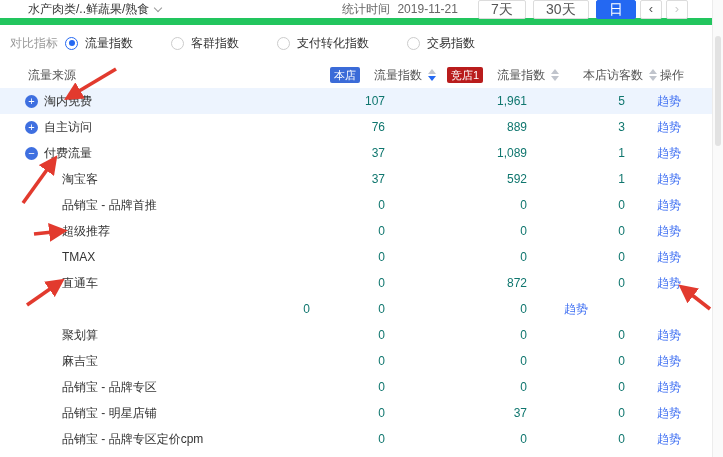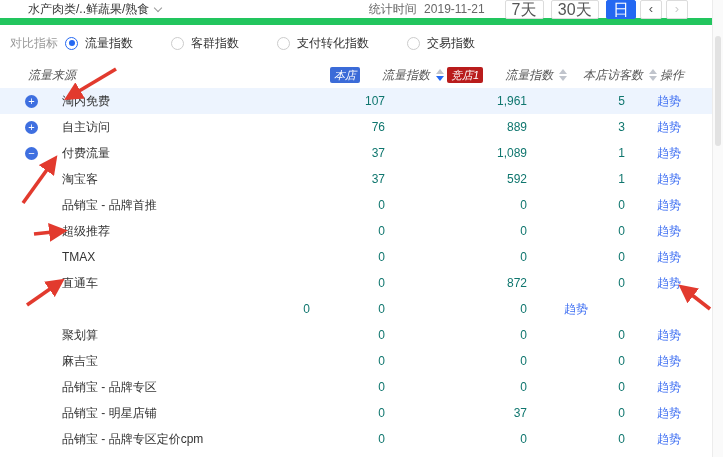--- a/index.html
+++ b/index.html
@@ -16,64 +16,64 @@
   }
   .breadcrumb { margin-left: 28px; color: #333; cursor: pointer; display: flex; align-items: center; }
   .chev-down {
     display: inline-block; width: 6px; height: 6px; margin-left: 6px; margin-top: -3px;
     border-left: 1px solid #999; border-bottom: 1px solid #999; transform: rotate(-45deg);
   }
   .topbar-right { margin-left: auto; display: flex; align-items: center; margin-right: 24px; }
   .stat { color: #666; margin-right: 16px; }
   .stat .date { margin-left: 4px; }
   .btn {
-    min-width: 22px; height: 19px; line-height: 17px; padding: 0 6px; margin-left: 4px;
+    min-width: 22px; height: 19px; line-height: 17px; padding: 0 12px; margin-left: 4px;
     border: 1px solid #dcdcdc; border-radius: 2px; background: #fff; color: #555;
-    font-size: 16px; text-align: center; cursor: pointer; font-family: inherit;
+    font-size: 14px; text-align: center; cursor: pointer; font-family: inherit;
   }
   .btn.active { background: #2468f2; border-color: #2468f2; color: #fff; }
   .btn.pager { padding: 0 6px; font-size: 13px; line-height: 16px; }
   .btn.disabled { color: #ccc; cursor: default; }
   
   .filterbar { position: absolute; top: 27px; left: 0; height: 32px; display: flex; align-items: center; }
   .filter-label { margin-left: 10px; color: #999; }
   .radio-group { display: flex; align-items: center; margin-left: 38px; cursor: pointer; }
   .radio-group:first-of-type { margin-left: 7px; }
   .radio { width: 13px; height: 13px; border-radius: 50%; border: 1px solid #ccc; background: #fff; position: relative; }
   .radio.checked { border-color: #2468f2; }
   .radio.checked::after {
     content: ""; position: absolute; left: 2.5px; top: 2.5px; width: 6px; height: 6px;
     border-radius: 50%; background: #2468f2;
   }
   .radio-label { margin-left: 7px; color: #333; }
   
-  .thead { position: absolute; top: 62px; left: 0; width: 713px; height: 26px; font-style: italic; }
+  .thead { position: absolute; top: 62px; left: 0; width: 713px; height: 26px; }
   .thead .h { position: absolute; top: 0; height: 26px; display: flex; align-items: center; color: #555; }
   .badge {
-    display: inline-block; height: 16px; line-height: 16px; padding: 0 4px; margin-right: 22px;
+    display: inline-block; height: 16px; line-height: 16px; padding: 0 4px; margin-right: 14px;
     border-radius: 2px; color: #fff; font-size: 11px;
   }
   .carets { display: inline-flex; flex-direction: column; margin-left: 6px; row-gap: 2px; }
   .caret { width: 0; height: 0; border-left: 4px solid transparent; border-right: 4px solid transparent; }
   .caret.up { border-bottom: 5px solid #c0c4cc; }
   .caret.down { border-top: 5px solid #c0c4cc; }
   .caret.down.active { border-top-color: #2468f2; }
   
   .tbody { position: absolute; top: 88px; left: 0; width: 713px; }
   .trow {
     display: grid; grid-template-columns: 310px 75px 142px 98px 88px;
     height: 26px; align-items: center; background: #fff;
   }
   .trow.hl { background: #edf4fe; }
   .cell.name { display: flex; align-items: center; overflow: hidden; white-space: nowrap; }
   .toggle {
     flex: 0 0 13px; width: 13px; height: 13px; margin-left: 25px; border-radius: 50%;
     background: #3e6fe0; color: #fff; font-size: 11px; line-height: 12px; text-align: center; cursor: pointer;
   }
-  .rname { margin-left: 24px; color: #333; }
+  .rname { margin-left: 6px; color: #333; }
   .trow.child .rname { margin-left: 62px; }
   .num { text-align: right; color: #0f766e; }
   .cell.action { text-align: center; }
   .trend { color: #3d6ef2; cursor: pointer; text-decoration: none; }
   
   .scrollbar { position: absolute; right: 0; top: 0; bottom: 0; width: 11px; background: #fafafa; border-left: 1px solid #ececec; }
   .scroll-thumb { position: absolute; left: 2px; top: 36px; width: 6px; height: 110px; background: #e2e2e2; border-radius: 3px; }
   
   .arrows { position: absolute; left: 0; top: 0; pointer-events: none; }
 </style>

